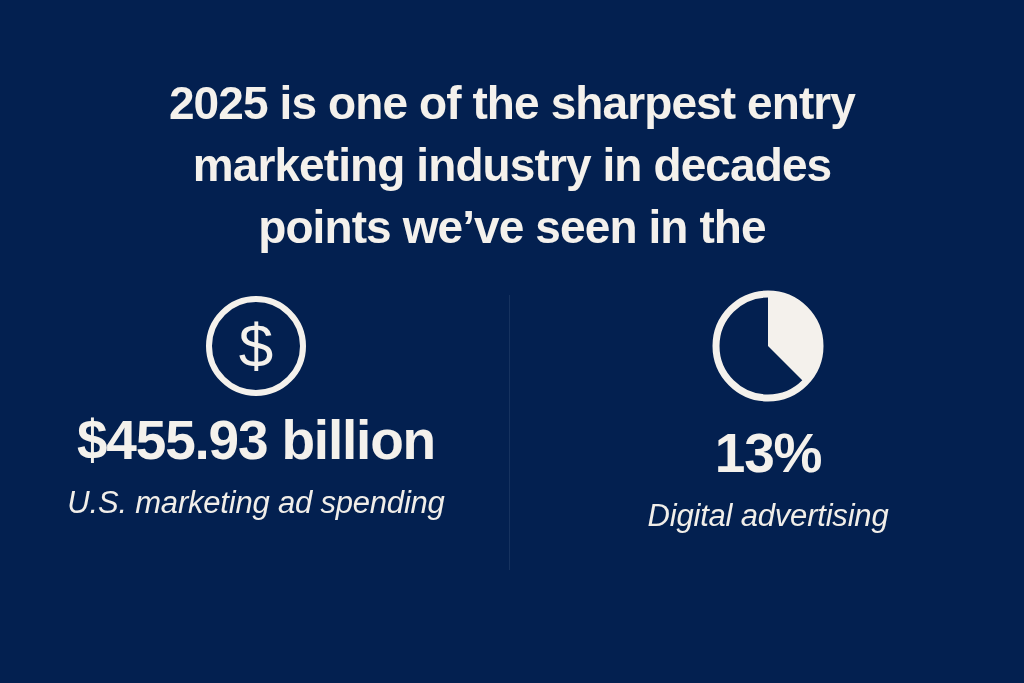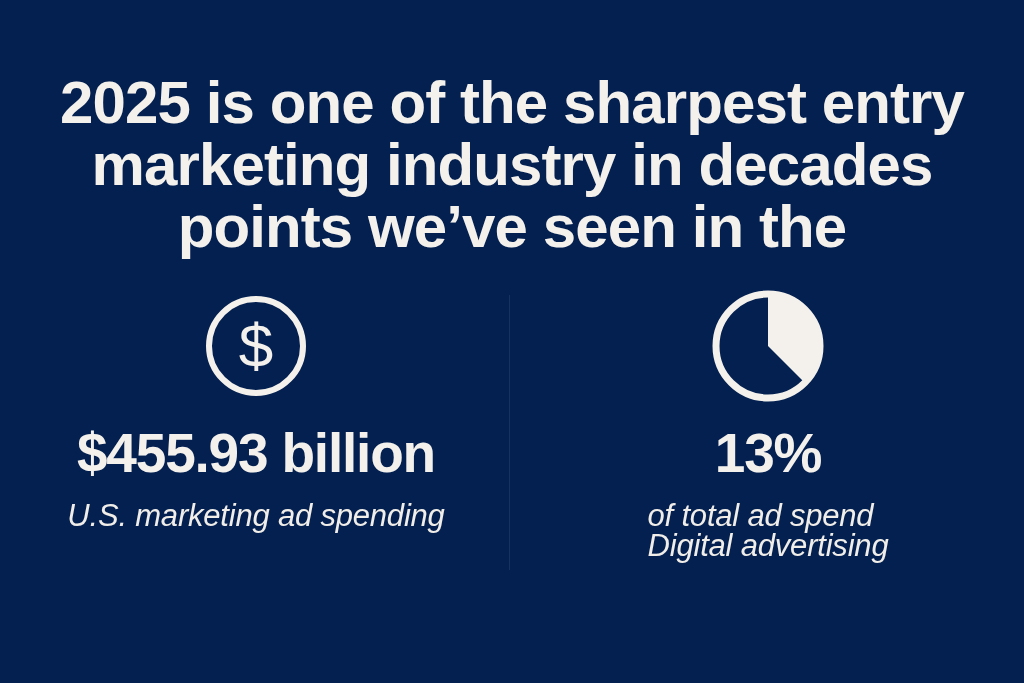--- a/index.html
+++ b/index.html
@@ -22,21 +22,21 @@
     background: #032050;
   }
 
   
   .headline {
     position: absolute;
     top: 72px;
     left: 0;
     width: 1024px;
     text-align: center;
-    font-size: 60px;
+    font-size: 46px;
     font-weight: 700;
     line-height: 62px;
     letter-spacing: -0.9px;
     color: #f4f1ec;
   }
   .headline .hl-line {
     display: block;
     white-space: nowrap;
   }
 
@@ -65,21 +65,21 @@
   }
 
   .stat-value {
     font-size: 55px;
     font-weight: 700;
     letter-spacing: -1.2px;
     line-height: 1;
     color: #f4f1ec;
     white-space: nowrap;
   }
-  .stat-col.left .stat-value { margin-top: 14px; }
+  .stat-col.left .stat-value { margin-top: 1px; }
   .stat-col.right .stat-value { margin-top: 14px; }
 
   .stat-caption {
     font-size: 31px;
     font-weight: 500;
     line-height: 30px;
     letter-spacing: -0.2px;
     color: #f1eee9;
     white-space: nowrap;
     text-align: left;
@@ -129,19 +129,18 @@
     <div class="stat-col right">
       <div class="icon-wrap">
         <svg width="122" height="122" viewBox="0 0 122 122" aria-hidden="true">
           <circle cx="61" cy="61" r="52" fill="none" stroke="#f4f1ec" stroke-width="7"></circle>
 
           <path d="M 61 61 L 61 9 A 52 52 0 0 1 97.77 97.77 Z" fill="#f4f1ec"></path>
         </svg>
       </div>
       <div class="stat-value">13%</div>
       <div class="caption-block">
-        <div class="stat-caption">of total ad spend</div>
         <div class="stat-caption">Digital advertising</div>
       </div>
     </div>
 
   </div>
 </div>
 
 </body></html>

